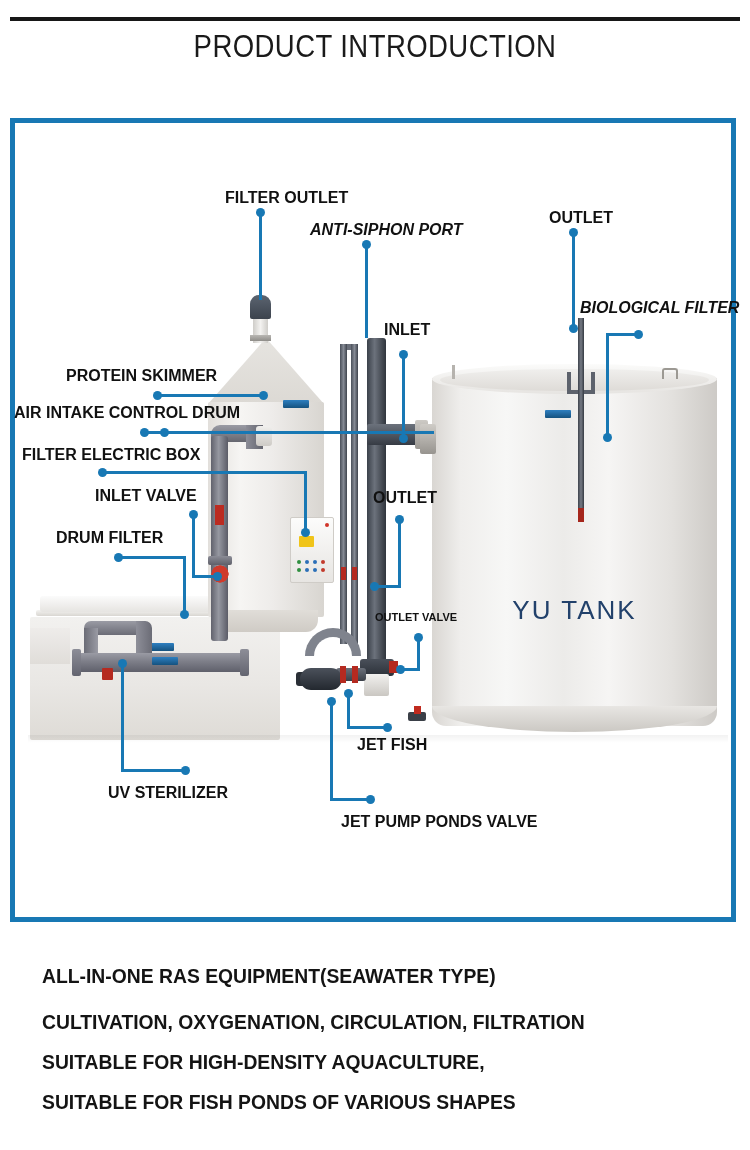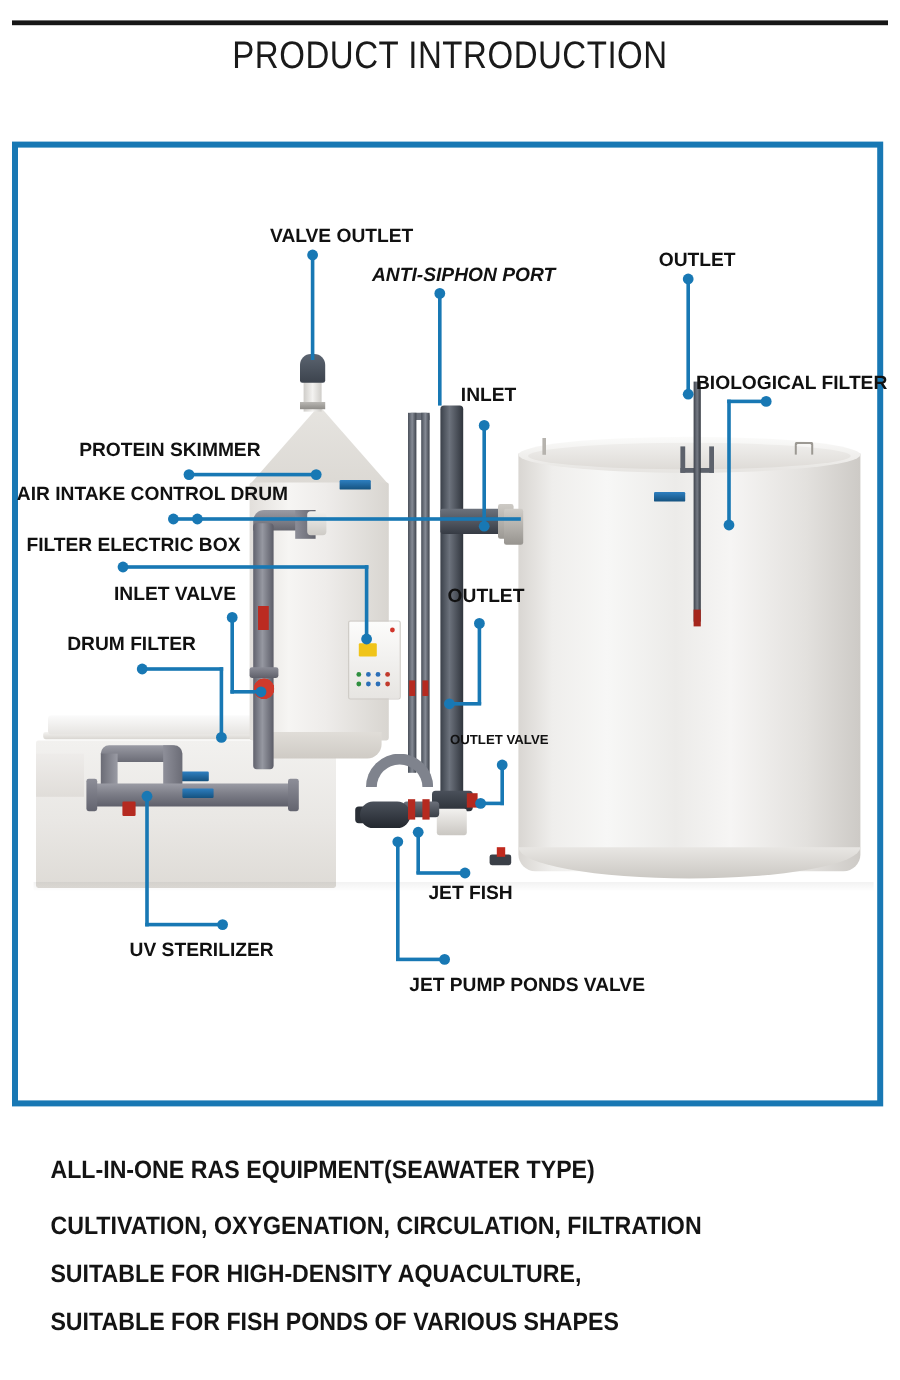--- a/index.html
+++ b/index.html
@@ -414,43 +414,44 @@
   <div class="eq" id="tank-top-inner"></div>
   <div class="eq" id="tank-post"></div>
   <div class="eq" id="tank-handle"></div>
   <div class="badge-blue" id="tank-badge"></div>
   <div class="eq" id="bio-rod-frame"></div>
   <div class="eq" id="bio-rod"></div>
   <div class="eq" id="bio-rod-tip"></div>
   <div class="eq" id="tank-inlet-flange"></div>
   <div class="eq" id="tank-side-valve"></div>
   <div class="eq" id="tank-side-valve-red"></div>
+  <div class="eq" id="tank-label">YU TANK</div>
 
   <div class="eq" id="ground-shadow"></div>
 </div>
 
-<div class="lbl" style="left:225px; top:190px;">VALVE OUTLET</div>
+<div class="lbl" style="left:225px; top:190px;">FILTER OUTLET</div>
 <div class="dot" style="left:256px; top:208px;"></div>
 <div class="lv" style="left:259px; top:212px; height:88px;"></div>
 
 <div class="lbl" style="left:310px; top:222px;font-style:italic;">ANTI-SIPHON PORT</div>
 <div class="dot" style="left:362px; top:240px;"></div>
 <div class="lv" style="left:365px; top:244px; height:94px;"></div>
 
 <div class="lbl" style="left:384px; top:322px;">INLET</div>
 <div class="dot" style="left:399px; top:350px;"></div>
 <div class="lv" style="left:402px; top:354px; height:84px;"></div>
 <div class="dot" style="left:399px; top:434px;"></div>
 
 <div class="lbl" style="left:549px; top:210px;">OUTLET</div>
 <div class="dot" style="left:569px; top:228px;"></div>
 <div class="lv" style="left:572px; top:232px; height:96px;"></div>
 <div class="dot" style="left:569px; top:324px;"></div>
 
-<div class="lbl" style="left:580px; top:312px;">BIOLOGICAL FILTER</div>
+<div class="lbl" style="left:580px; top:300px;font-style:italic;">BIOLOGICAL FILTER</div>
 <div class="dot" style="left:634px; top:330px;"></div>
 <div class="lh" style="left:606px; top:333px; width:30px;"></div>
 <div class="lv" style="left:606px; top:333px; height:104px;"></div>
 <div class="dot" style="left:603px; top:433px;"></div>
 
 <div class="lbl" style="left:66px; top:368px;">PROTEIN SKIMMER</div>
 <div class="dot" style="left:153px; top:391px;"></div>
 <div class="lh" style="left:157px; top:394px; width:104px;"></div>
 <div class="dot" style="left:259px; top:391px;"></div>
 

